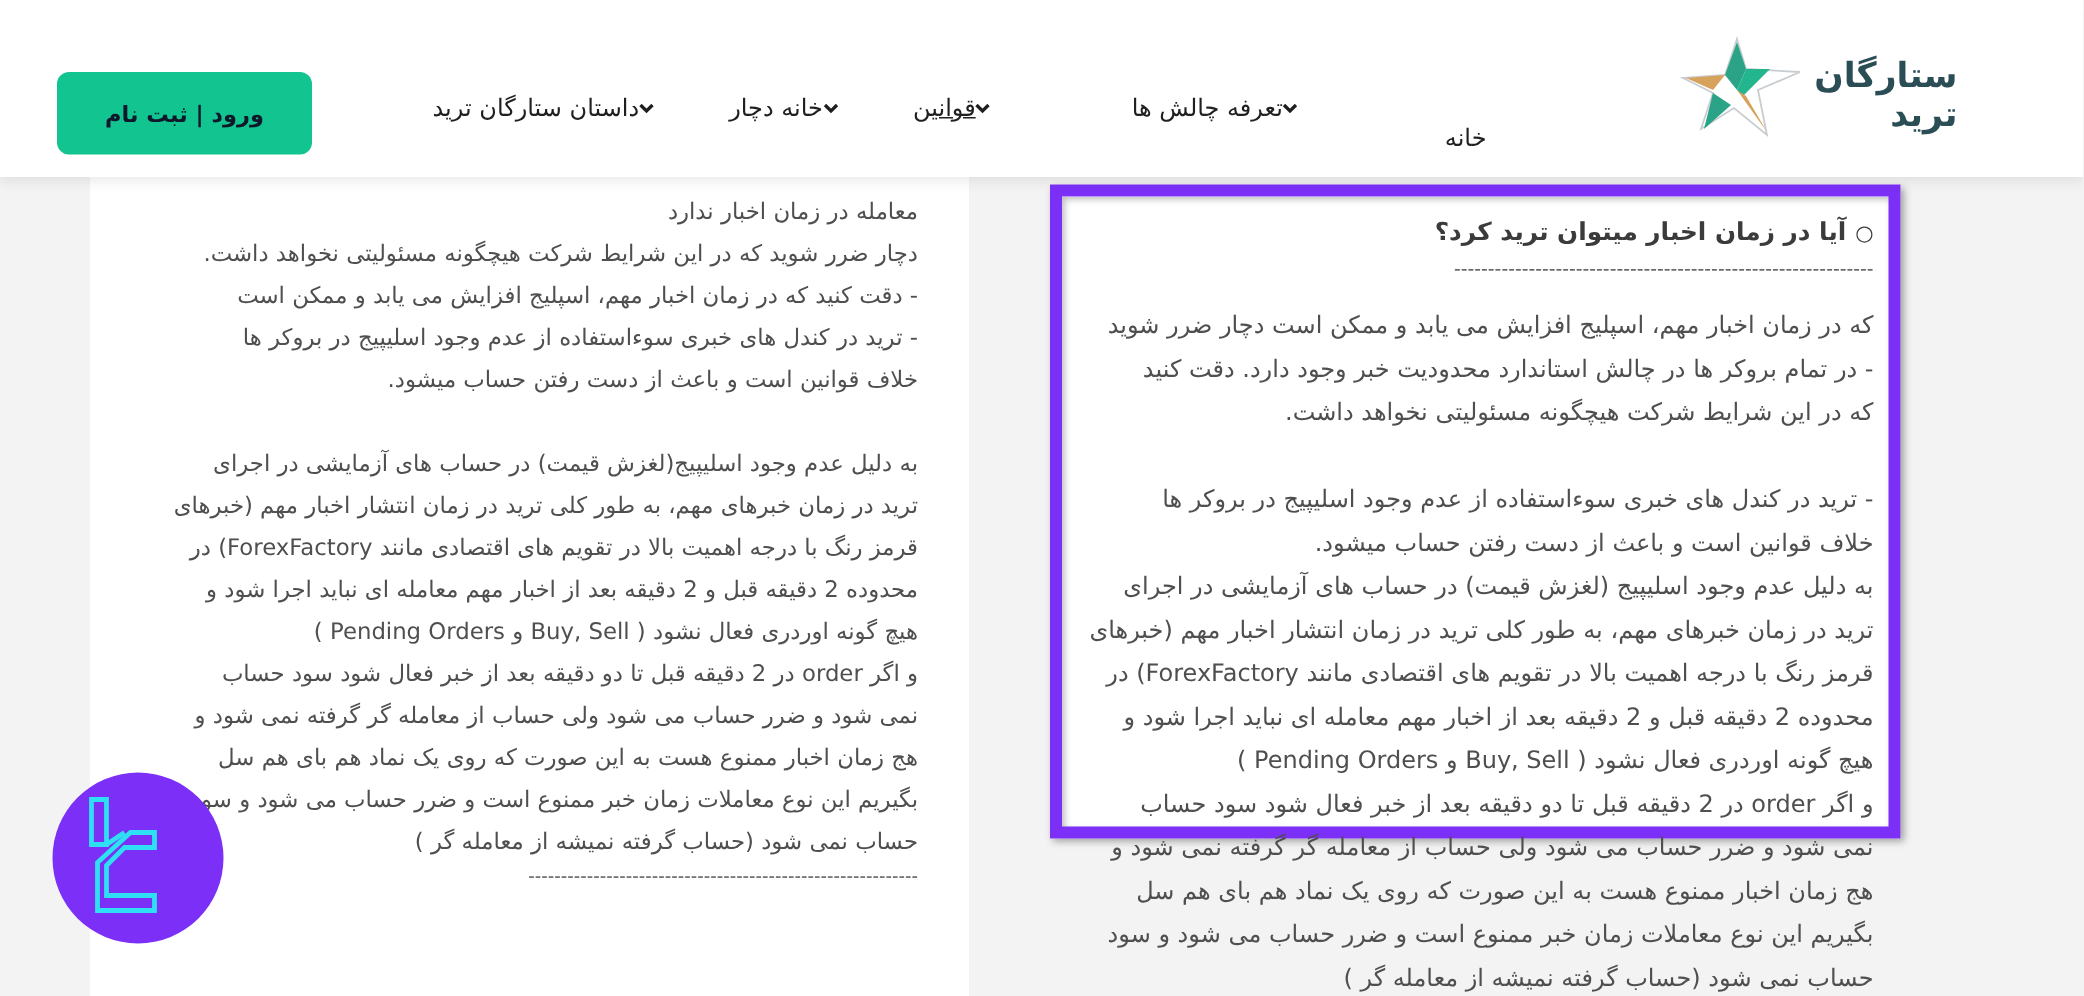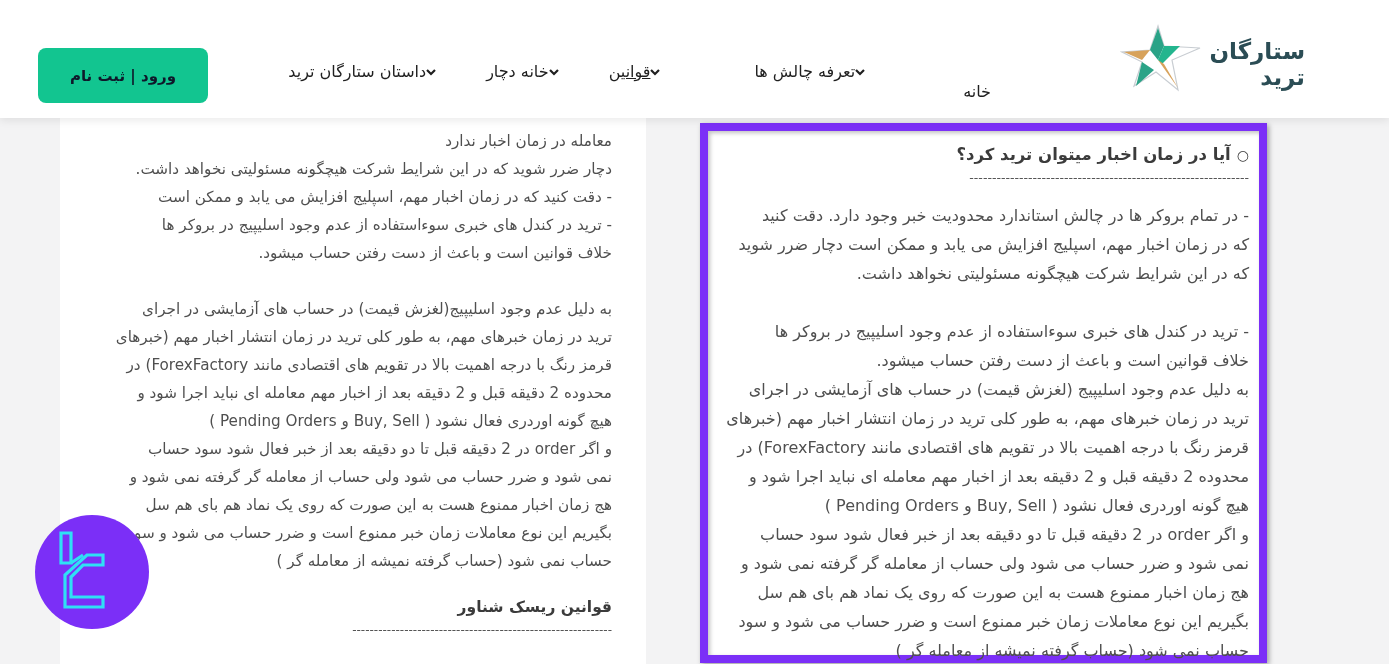--- a/index.html
+++ b/index.html
@@ -67,21 +67,21 @@
     margin-top: 18px; line-height: 28px;
   }
   .dash {
     color: #555; letter-spacing: 0px; font-size: 12px; line-height: 18px;
     overflow: hidden; white-space: nowrap;
   }
   .cut-line { color: #4f4f4f; }
 
   
   .highlight {
-    position: absolute; left: 700px; top: 123px; width: 567px; height: 540px;
+    position: absolute; left: 700px; top: 123px; width: 567px; height: 436px;
     border: 8px solid #7b2ff7;
     background: #ffffff;
     box-shadow: 2px 2px 5px rgba(0,0,0,0.35), inset 2px 2px 4px rgba(0,0,0,0.25);
   }
   .hl-inner {
     position: absolute; left: 18px; right: 10px; top: 10px;
     direction: rtl; text-align: right;
     font-size: 16px; line-height: 29px; color: #4f4f4f;
   }
   .hl-title { font-weight: bold; color: #3b3b3b; font-size: 16.5px; line-height: 28px; }
@@ -158,34 +158,33 @@
     <p>به دلیل عدم وجود اسلیپیج(لغزش قیمت) در حساب های آزمایشی در اجرای</p>
     <p>ترید در زمان خبرهای مهم، به طور کلی ترید در زمان انتشار اخبار مهم (خبرهای</p>
     <p>قرمز رنگ با درجه اهمیت بالا در تقویم های اقتصادی مانند ForexFactory) در</p>
     <p>محدوده 2 دقیقه قبل و 2 دقیقه بعد از اخبار مهم معامله ای نباید اجرا شود و</p>
     <p>هیچ گونه اوردری فعال نشود ( Buy, Sell و Pending Orders )</p>
     <p>و اگر order در 2 دقیقه قبل تا دو دقیقه بعد از خبر فعال شود سود حساب</p>
     <p>نمی شود و ضرر حساب می شود ولی حساب از معامله گر گرفته نمی شود و</p>
     <p>هج زمان اخبار ممنوع هست به این صورت که روی یک نماد هم بای هم سل</p>
     <p>بگیریم این نوع معاملات زمان خبر ممنوع است و ضرر حساب می شود و سود</p>
     <p>حساب نمی شود (حساب گرفته نمیشه از معامله گر )</p>
-    <div class="page-heading">قوانین ریسک شناور</div>
     <div class="dash">------------------------------------------------------------</div>
     <div class="gap" style="height:14px"></div>
   </div>
 </section>
 
 <section class="highlight">
   <div class="hl-inner">
     <div class="hl-title">
       <span class="bullet">○</span><span>آیا در زمان اخبار میتوان ترید کرد؟</span>
     </div>
     <div class="hl-dash">--------------------------------------------------------------</div>
+    <p>که در زمان اخبار مهم، اسپلیج افزایش می یابد و ممکن است دچار ضرر شوید</p>
     <p>- در تمام بروکر ها در چالش استاندارد محدودیت خبر وجود دارد. دقت کنید</p>
-    <p>که در زمان اخبار مهم، اسپلیج افزایش می یابد و ممکن است دچار ضرر شوید</p>
     <p>که در این شرایط شرکت هیچگونه مسئولیتی نخواهد داشت.</p>
     <div class="hl-gap"></div>
     <p>- ترید در کندل های خبری سوءاستفاده از عدم وجود اسلیپیج در بروکر ها</p>
     <p>خلاف قوانین است و باعث از دست رفتن حساب میشود.</p>
     <p>به دلیل عدم وجود اسلیپیج (لغزش قیمت) در حساب های آزمایشی در اجرای</p>
     <p>ترید در زمان خبرهای مهم، به طور کلی ترید در زمان انتشار اخبار مهم (خبرهای</p>
     <p>قرمز رنگ با درجه اهمیت بالا در تقویم های اقتصادی مانند ForexFactory) در</p>
     <p>محدوده 2 دقیقه قبل و 2 دقیقه بعد از اخبار مهم معامله ای نباید اجرا شود و</p>
     <p>هیچ گونه اوردری فعال نشود ( Buy, Sell و Pending Orders )</p>
     <p>و اگر order در 2 دقیقه قبل تا دو دقیقه بعد از خبر فعال شود سود حساب</p>

